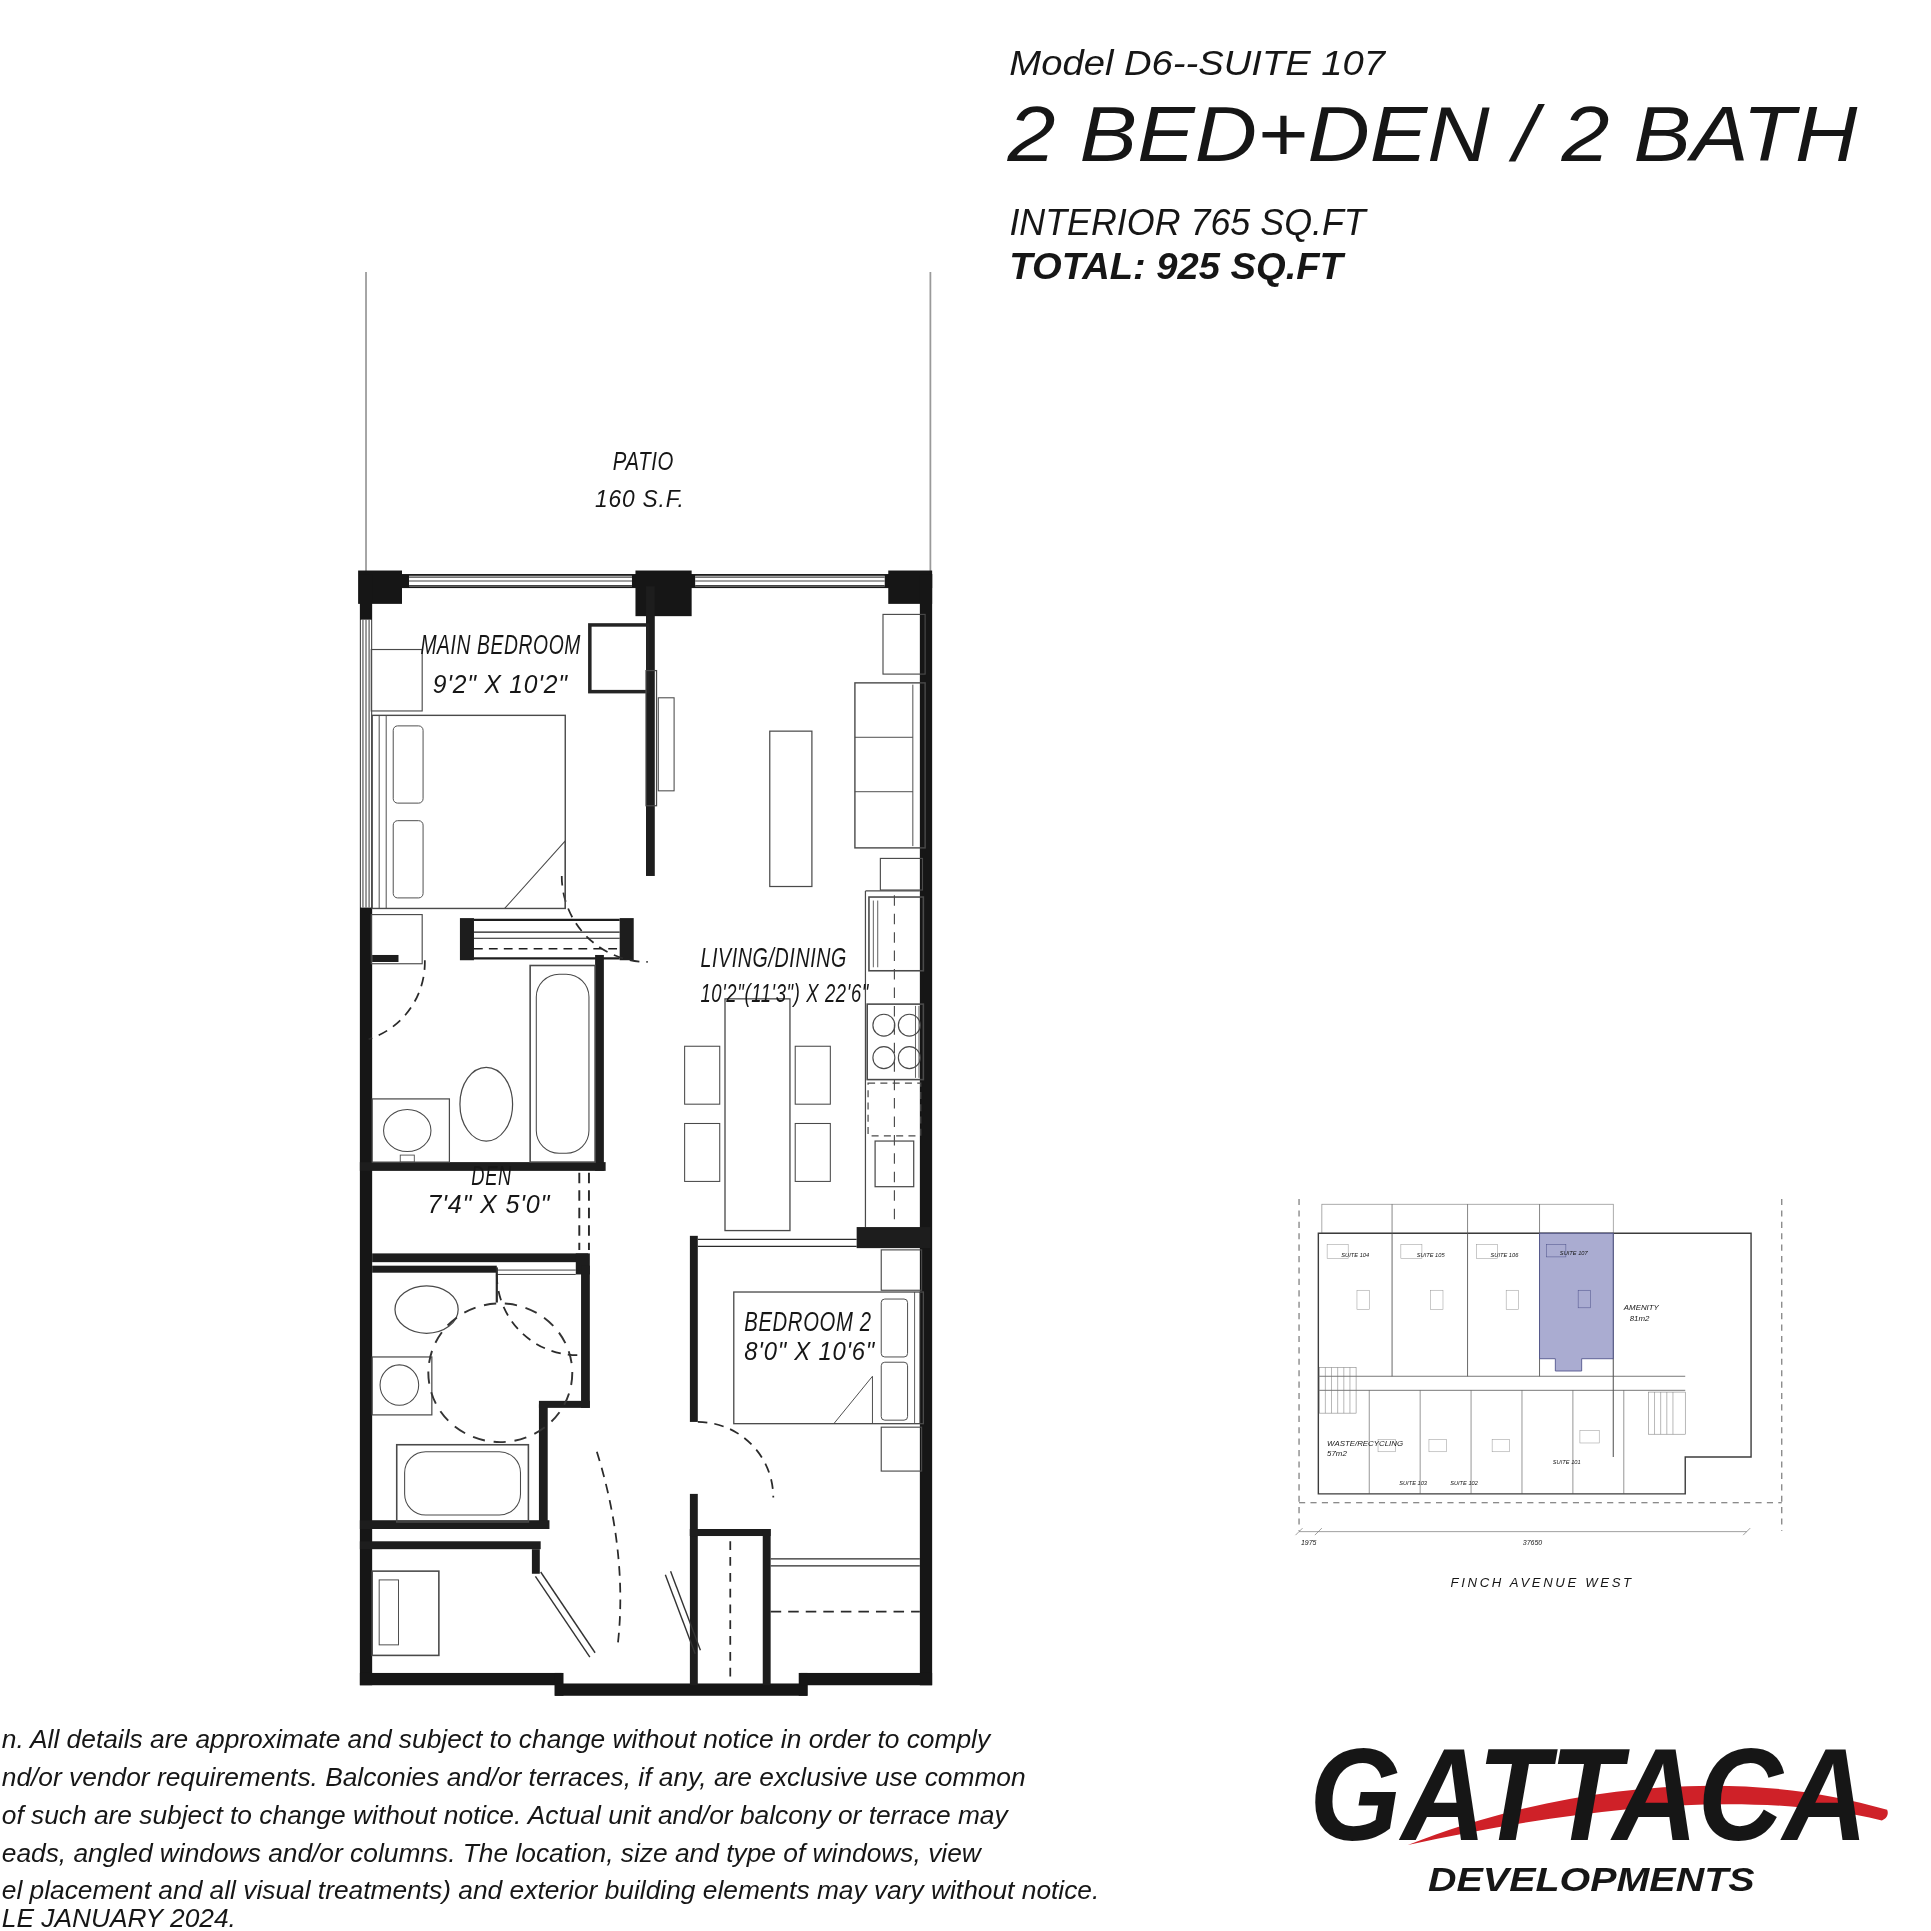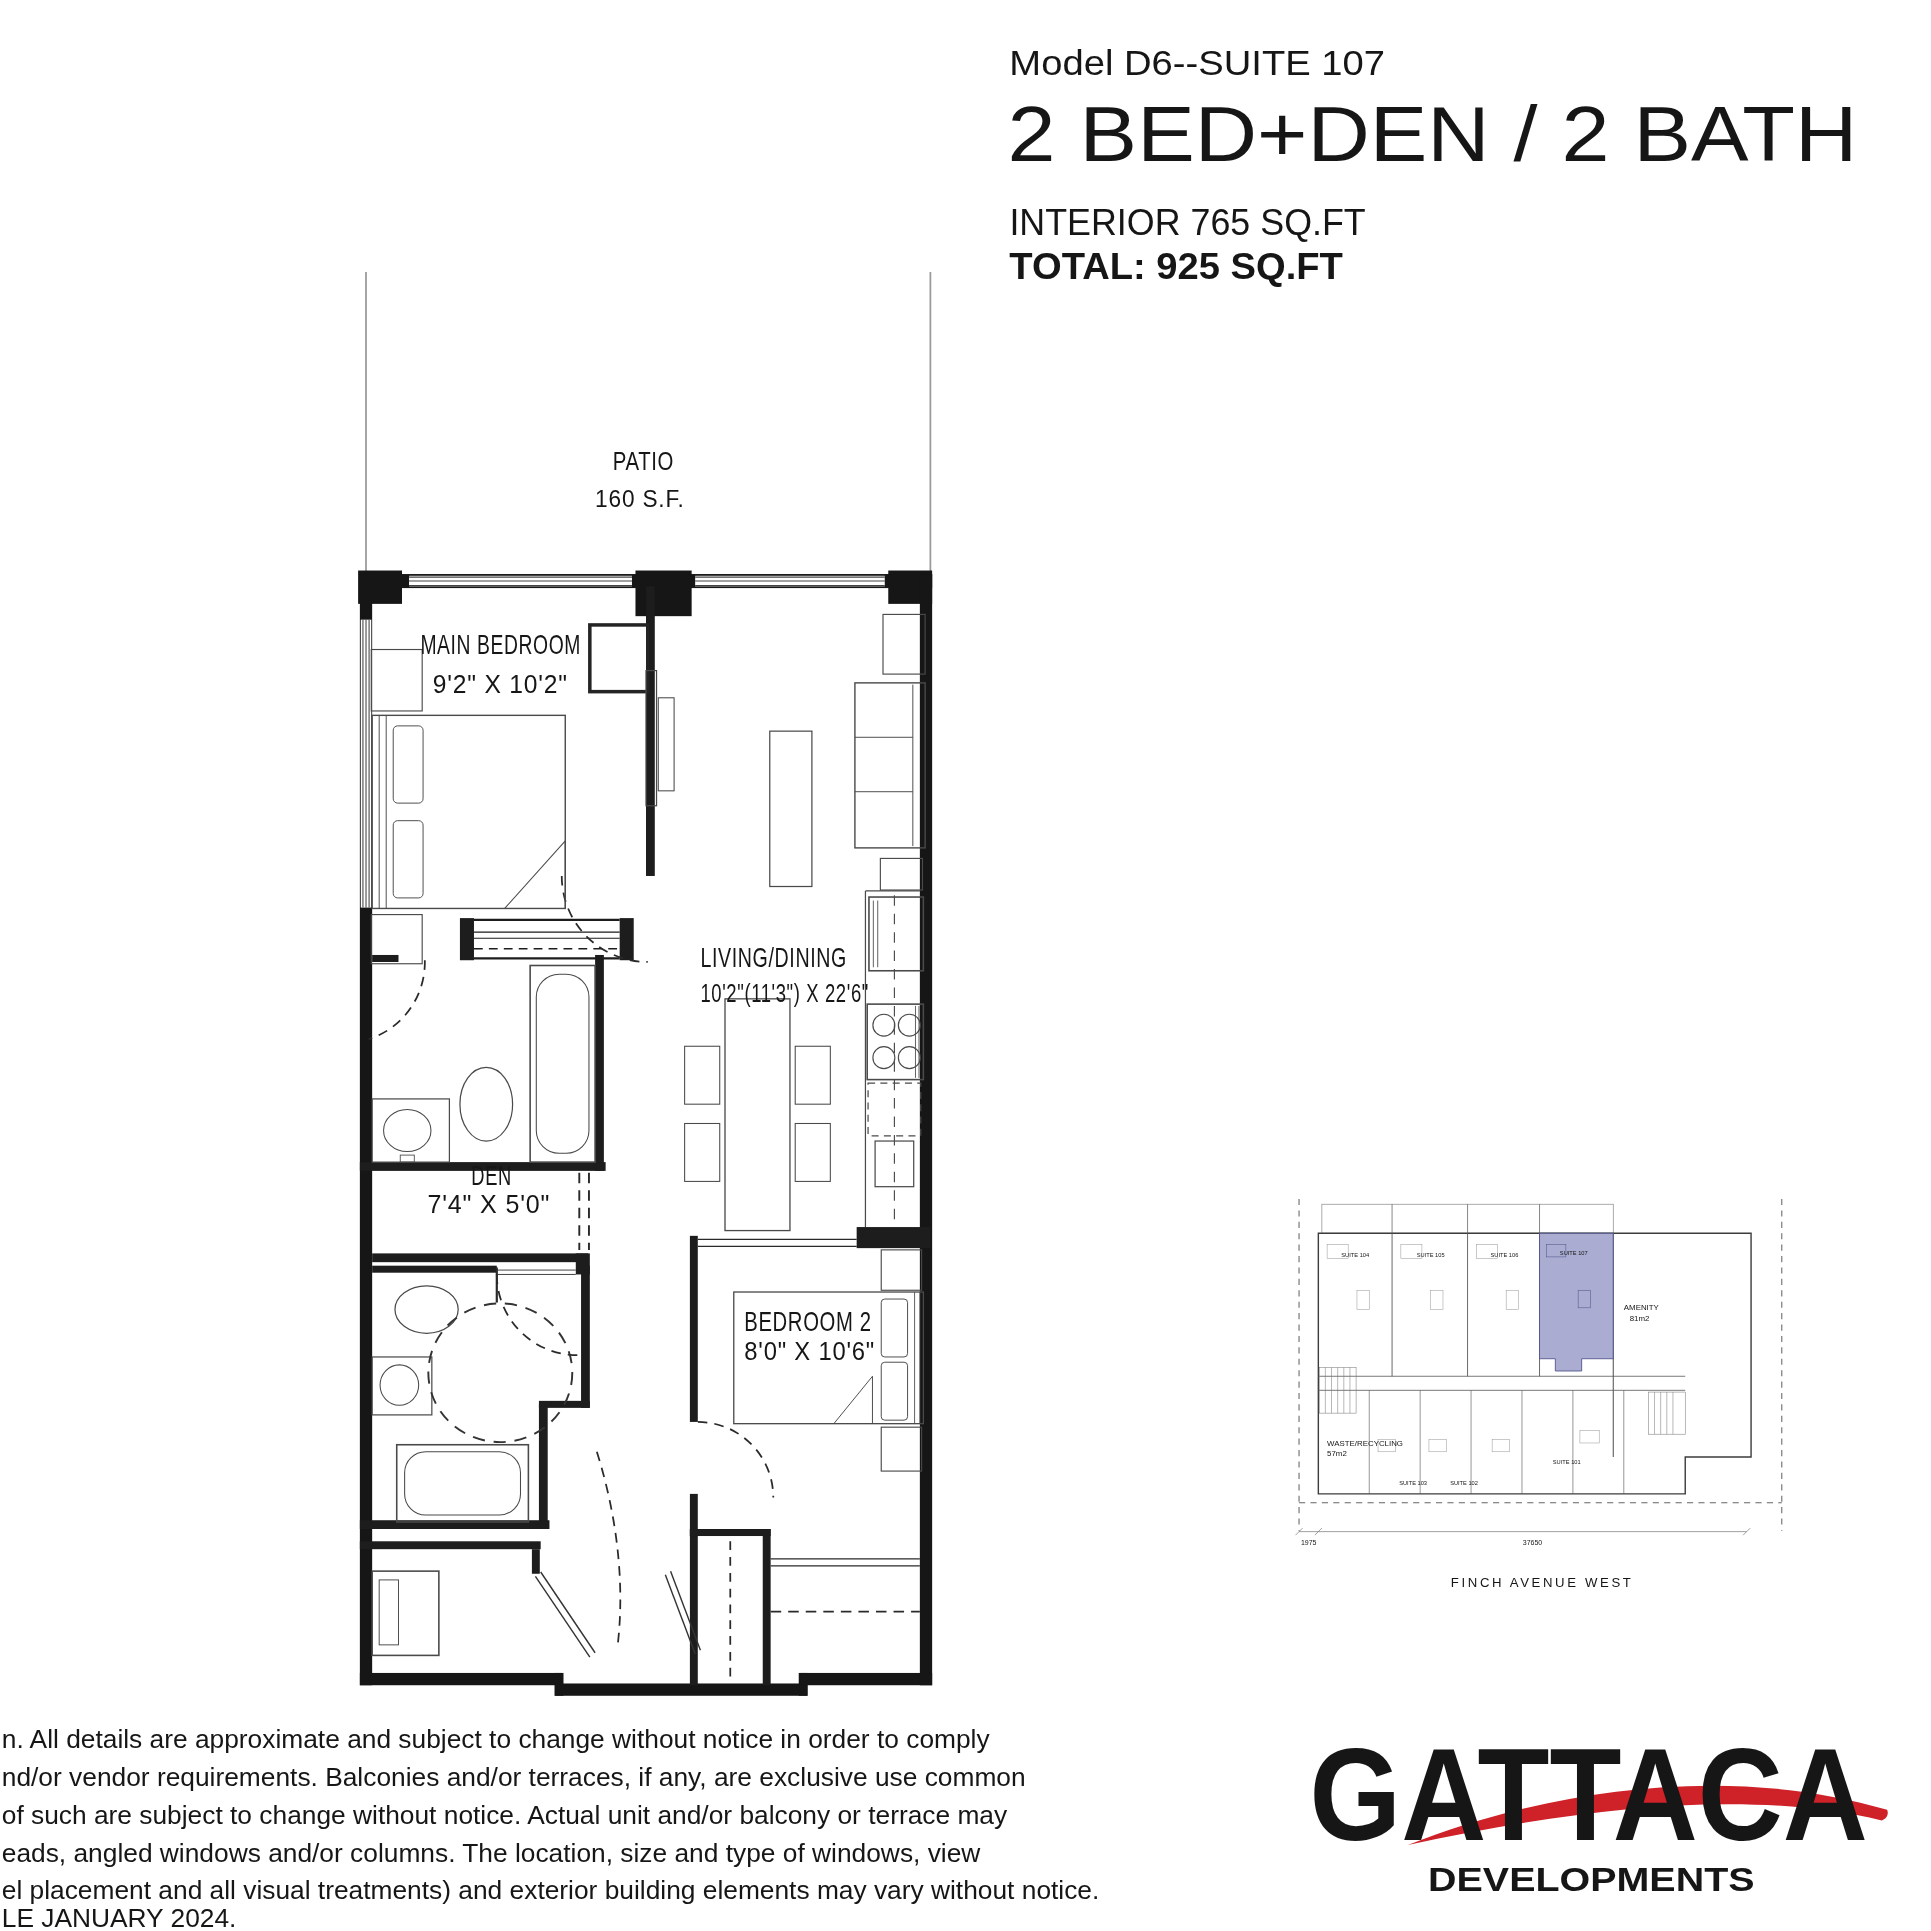--- a/index.html
+++ b/index.html
@@ -1,17 +1,17 @@
 <!DOCTYPE html>
 <html style="font-size:14px"><head>
 <meta charset="utf-8">
 <style>
   html,body{margin:0;padding:0;background:#ffffff;}
   .page{position:relative;width:1931px;height:1931px;background:#fff;overflow:hidden;
-        font-family:"Liberation Sans",sans-serif;}
+        font-family:"Liberation Sans",sans-serif;font-style:italic;}
   svg{display:block}
   svg text{font-family:"Liberation Sans",sans-serif;fill:#161616;}
   .cad{letter-spacing:1px;}
 </style>
 </head>
 <body>
 
 <div class="page">
 <svg width="1931" height="1931" viewBox="0 0 2200 2200">
 

